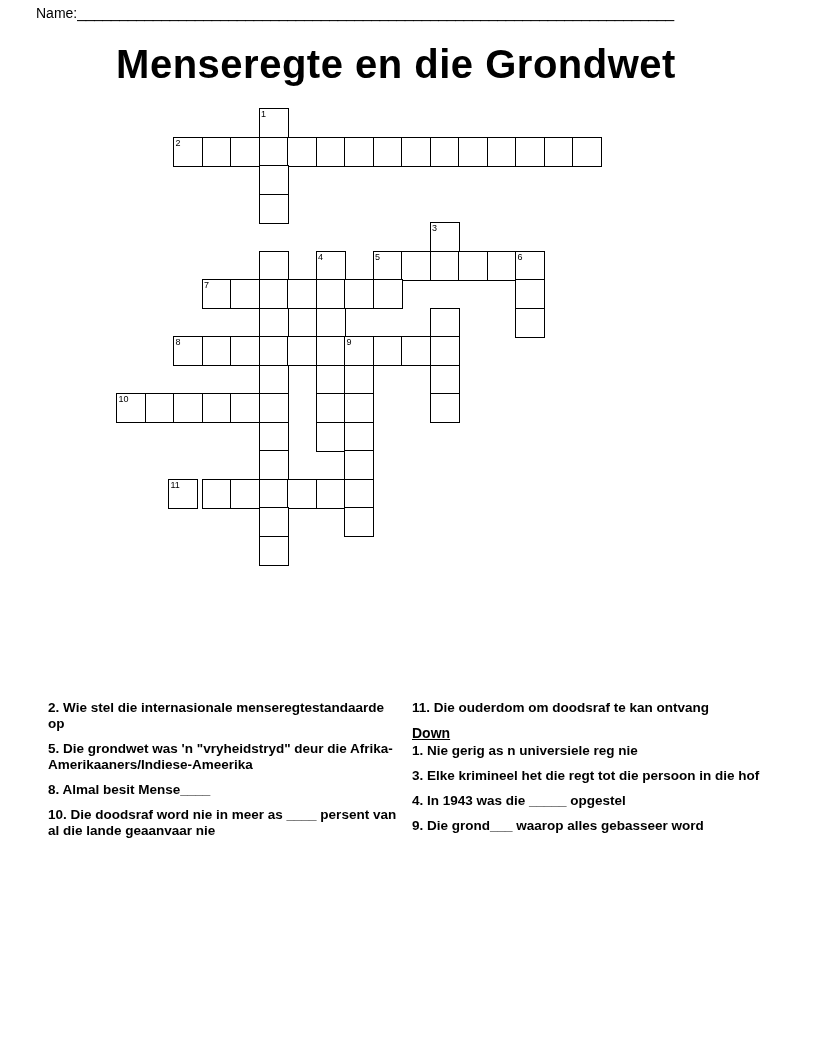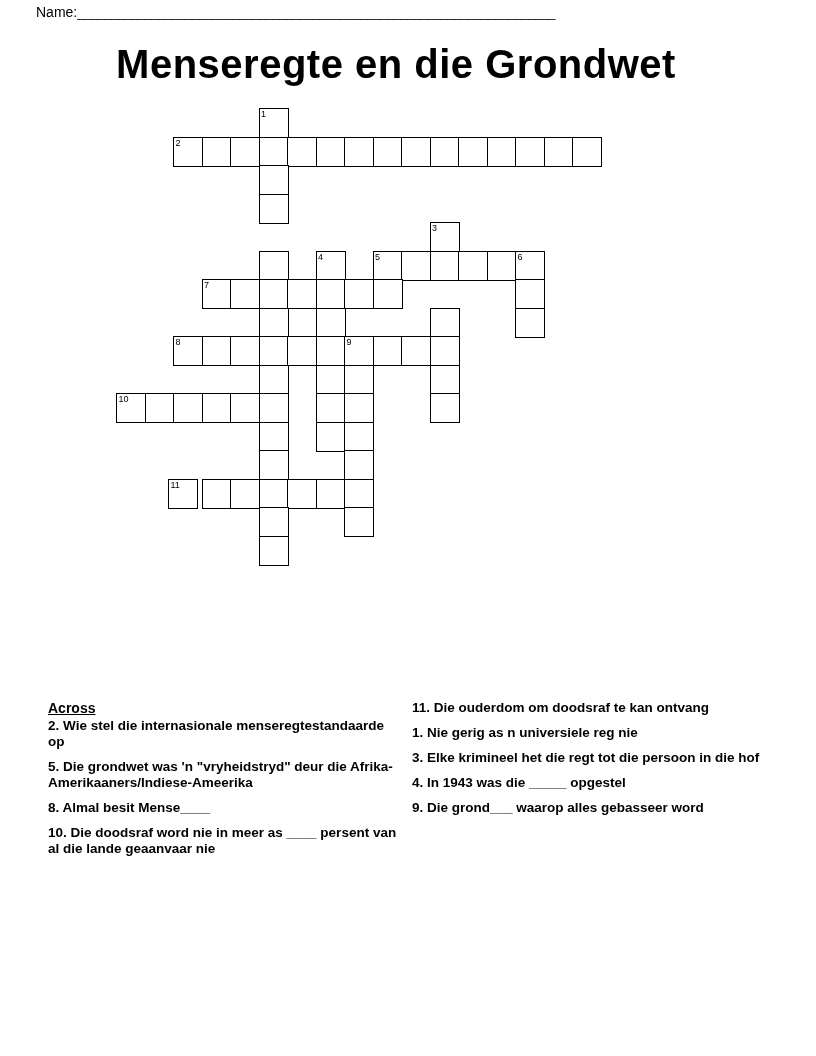--- a/index.html
+++ b/index.html
@@ -26,21 +26,21 @@
     left: 36px;
     top: 4px;
     width: 710px;
     font-size: 14px;
     white-space: nowrap;
     overflow: hidden;
   }
   .name-label { font-size: 14px; }
   .name-rule {
     letter-spacing: -0.5px;
-    font-size: 13px;
+    font-size: 16px;
   }
   
   .title {
     position: absolute;
     left: 0;
     top: 42px;
     width: 792px;
     text-align: center;
     font-size: 40px;
     font-weight: bold;
@@ -209,28 +209,28 @@
       <div class="cell" style="left: 171px; top: 370.5px;"></div>
       <div class="cell" style="left: 199.5px; top: 370.5px;"></div>
       <div class="cell" style="left: 228px; top: 370.5px;"></div>
       <div class="cell" style="left: 142.5px; top: 399px;"></div>
       <div class="cell" style="left: 228px; top: 399px;"></div>
       <div class="cell" style="left: 142.5px; top: 427.5px;"></div>
     </div>
 
   <div class="clues">
     <div class="col col-left" id="clues-left">
-        <div class="heading">Across</div>
         <div class="clue"><span class="n">2. </span><span>Wie stel die internasionale menseregtestandaarde op</span></div>
         <div class="clue"><span class="n">5. </span><span>Die grondwet was 'n "vryheidstryd" deur die Afrika-Amerikaaners/Indiese-Ameerika</span></div>
         <div class="clue"><span class="n">8. </span><span>Almal besit Mense____</span></div>
         <div class="clue"><span class="n">10. </span><span>Die doodsraf word nie in meer as ____ persent van al die lande geaanvaar nie</span></div>
       </div>
     <div class="col col-right" id="clues-right">
         <div class="clue"><span class="n">11. </span><span>Die ouderdom om doodsraf te kan ontvang</span></div>
+        <div class="heading">Down</div>
         <div class="clue"><span class="n">1. </span><span>Nie gerig as n universiele reg nie</span></div>
         <div class="clue"><span class="n">3. </span><span>Elke krimineel het die regt tot die persoon in die hof</span></div>
         <div class="clue"><span class="n">4. </span><span>In 1943 was die _____ opgestel</span></div>
         <div class="clue"><span class="n">9. </span><span>Die grond___ waarop alles gebasseer word</span></div>
       </div>
   </div>
 
 </div>
 
 </body></html>

